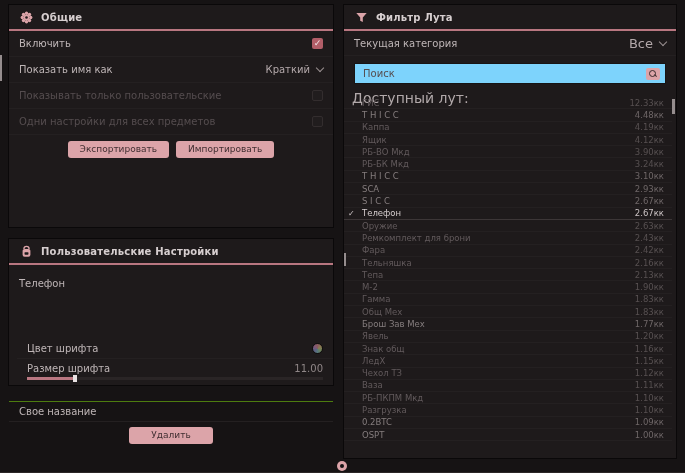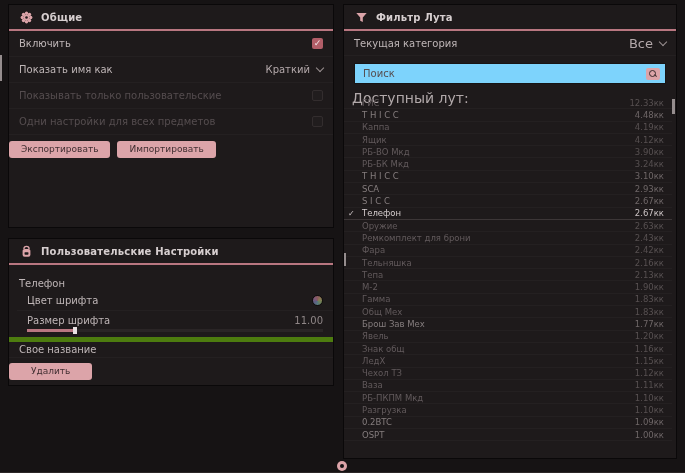--- a/index.html
+++ b/index.html
@@ -11,21 +11,21 @@
   .hicon{width:14px;height:14px;display:flex;align-items:center;justify-content:center;color:#dca4a9;}
   .srow{position:relative;display:flex;align-items:center;justify-content:space-between;padding:0 10px;border-bottom:1px solid #242021;}
   .lbl{color:#bfb6b7;font-size:10px;}
   .lbl.dim{color:#554d4f;}
   .val{color:#8f8687;font-size:10px;}
   .checkbox{width:11px;height:11px;border-radius:2px;background:#b25e68;display:flex;align-items:center;justify-content:center;color:#f3e6e7;font-size:9px;line-height:1;}
   .checkbox.off{background:#211d1e;border:1px solid #332d2e;color:transparent;}
   .select{display:flex;align-items:center;gap:7px;color:#b3a8aa;font-size:10px;}
   .chev{width:6px;height:6px;border-right:1.5px solid #9a9091;border-bottom:1.5px solid #9a9091;transform:rotate(45deg);margin-top:-3px;}
   .btn{background:#dca4a9;color:#402e31;font-size:9px;border:none;border-radius:3px;padding:3px 12px;line-height:1.2;}
-  .btn-row{display:flex;justify-content:flex-start;gap:7px;padding:6px 0;}
+  .btn-row{display:flex;justify-content:center;gap:7px;padding:6px 0;}
   
   .slider-track{position:absolute;left:18px;right:10px;height:3px;background:#2a2526;}
   .slider-fill{position:absolute;left:0;top:0;height:3px;width:48px;background:#b97781;}
   .slider-handle{position:absolute;left:46px;top:-2px;width:4px;height:7px;background:#e9e2e3;}
   .colorwheel{width:11px;height:11px;border-radius:50%;background:conic-gradient(#8a5a5e,#8a7a52,#6f8258,#57777c,#5d5e84,#7f5878,#8a5a5e);border:1px solid #0f0d0d;}
   
   #loot-list{position:absolute;left:0;right:4px;top:92px;bottom:8px;overflow:hidden;}
   .lrow{position:relative;display:flex;align-items:center;justify-content:space-between;height:12.3px;padding:0 8px 0 18px;border-bottom:1px solid #242021;font-size:8.5px;}
   .lrow .check{display:none;position:absolute;left:4px;color:#cfc7c8;font-size:8px;}
   .lrow.checked .check{display:block;}
@@ -100,35 +100,35 @@
             <path d="M6 6 Q6 2 10 2 Q14 2 14 6" fill="none" stroke="#dca4a9" stroke-width="2"></path>
             <rect x="4" y="6" width="12" height="12" rx="3" fill="#dca4a9"></rect>
             <rect x="7" y="11" width="6" height="4" rx="1" fill="#1e1a1b"></rect>
           </svg>
       </span>
       <span class="panel-title">Пользовательские Настройки</span>
     </div>
     <div style="padding:7px 0 0 10px;">
       <span class="lbl">Телефон</span>
     </div>
-    <div class="srow" style="height:20px;margin-left:8px;">
+    <div class="srow" style="height:20px;margin-left:8px;margin-top:48px;">
       <span class="lbl">Цвет шрифта</span>
       <span class="colorwheel"></span>
     </div>
     <div class="srow" style="height:18px;margin-left:8px;border-bottom:none;">
       <span class="lbl">Размер шрифта</span>
       <span class="val">11.00</span>
     </div>
     <div style="position:relative;height:8px;">
       <div class="slider-track">
         <div class="slider-fill"></div>
         <div class="slider-handle"></div>
       </div>
     </div>
-    <div class="srow" style="height:21px;margin-top:0;border-top:5px solid #4d7c0f;">
+    <div class="srow" style="height:21px;margin-top:16px;border-top:1px solid #4d7c0f;">
       <span class="lbl">Свое название</span>
       <span class="val"></span>
     </div>
     <div class="btn-row" style="padding-top:5px;">
       <button class="btn" style="padding:3px 22px;">Удалить</button>
     </div>
   </div>
 
   <div class="panel" style="left:343px;top:4px;width:334px;height:455px;text-align:right;">
     <div class="panel-header">

